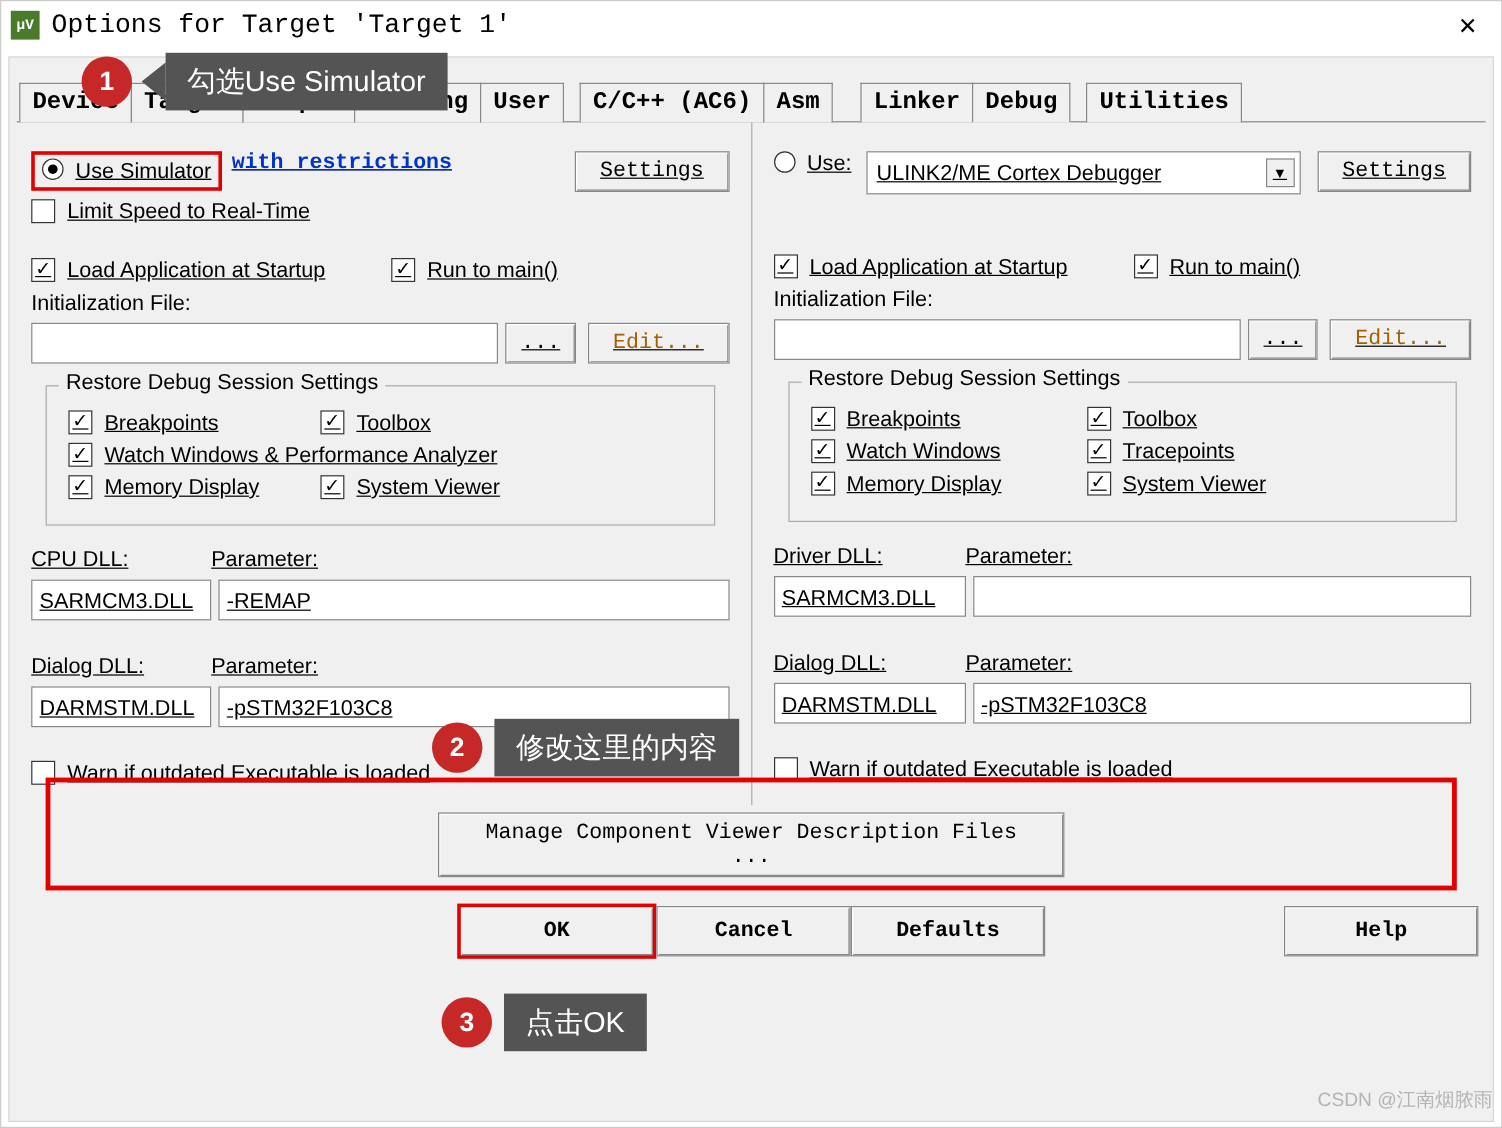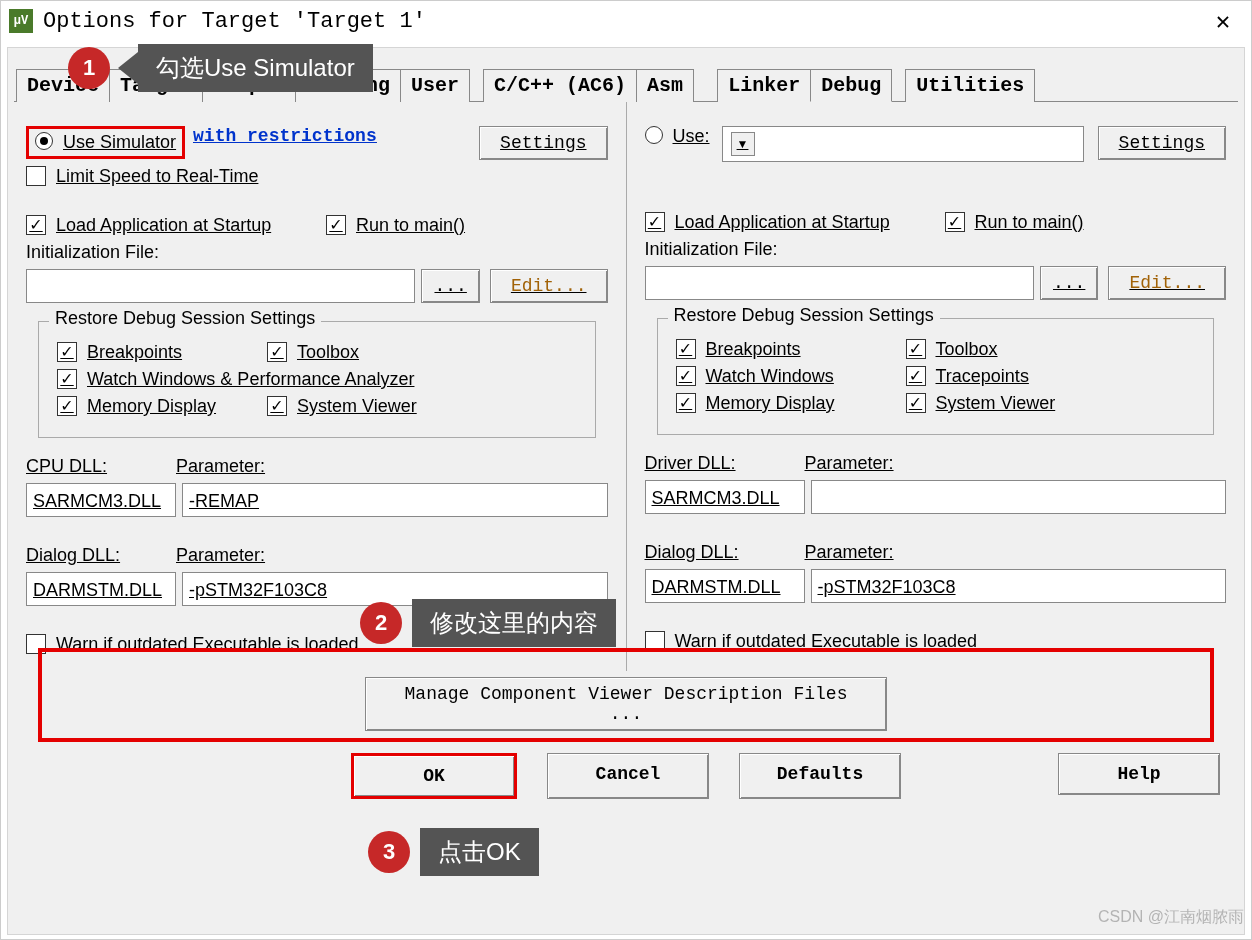--- a/index.html
+++ b/index.html
@@ -216,26 +216,26 @@
   .watermark {
     position: absolute;
     right: 0;
     bottom: 6px;
     color: rgba(120,120,120,0.5);
     font-size: 16px;
   }
   .bottom-btns {
     display: flex;
     justify-content: center;
-    gap: 30px;
     padding: 22px 0;
     position: relative;
+    align-items: center;
   }
   .bottom-btns .btn { width: 160px; padding: 10px 0; font-weight: bold; }
-  .help-btn { position: absolute; right: 24px; }
+  .help-btn { position: absolute; right: 12px; }
   .red-row-highlight {
     position: absolute;
     border: 4px solid #e40000;
     left: 30px; right: 30px;
     pointer-events: none;
   }
 </style>
 </head>
 <body>
 
@@ -346,20 +346,21 @@
           <span class="check"></span>
           <span>Warn if outdated Executable is loaded</span>
         </div>
       </div>
 
       <div class="col">
         <div class="row" style="margin-top:14px;">
           <span class="radio"></span>
           <span style="margin-right:12px;">Use:</span>
           <div class="dropdown" style="flex:1;">
+            <span style="flex:1;">ULINK2/ME Cortex Debugger</span>
             <span class="arrow">▼</span>
           </div>
           <span class="btn" style="margin-left:14px;">Settings</span>
         </div>
         <div style="height:38px;"></div>
 
         <div class="row">
           <span class="check">✓</span>
           <span style="flex:0 0 270px;">Load Application at Startup</span>
           <span class="check">✓</span>

